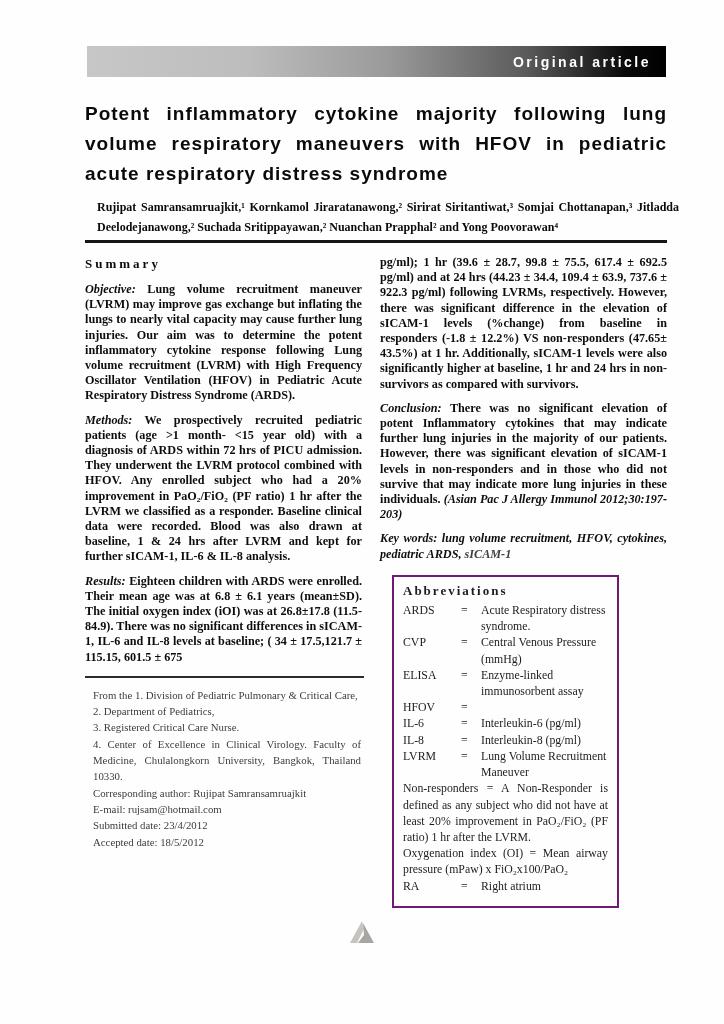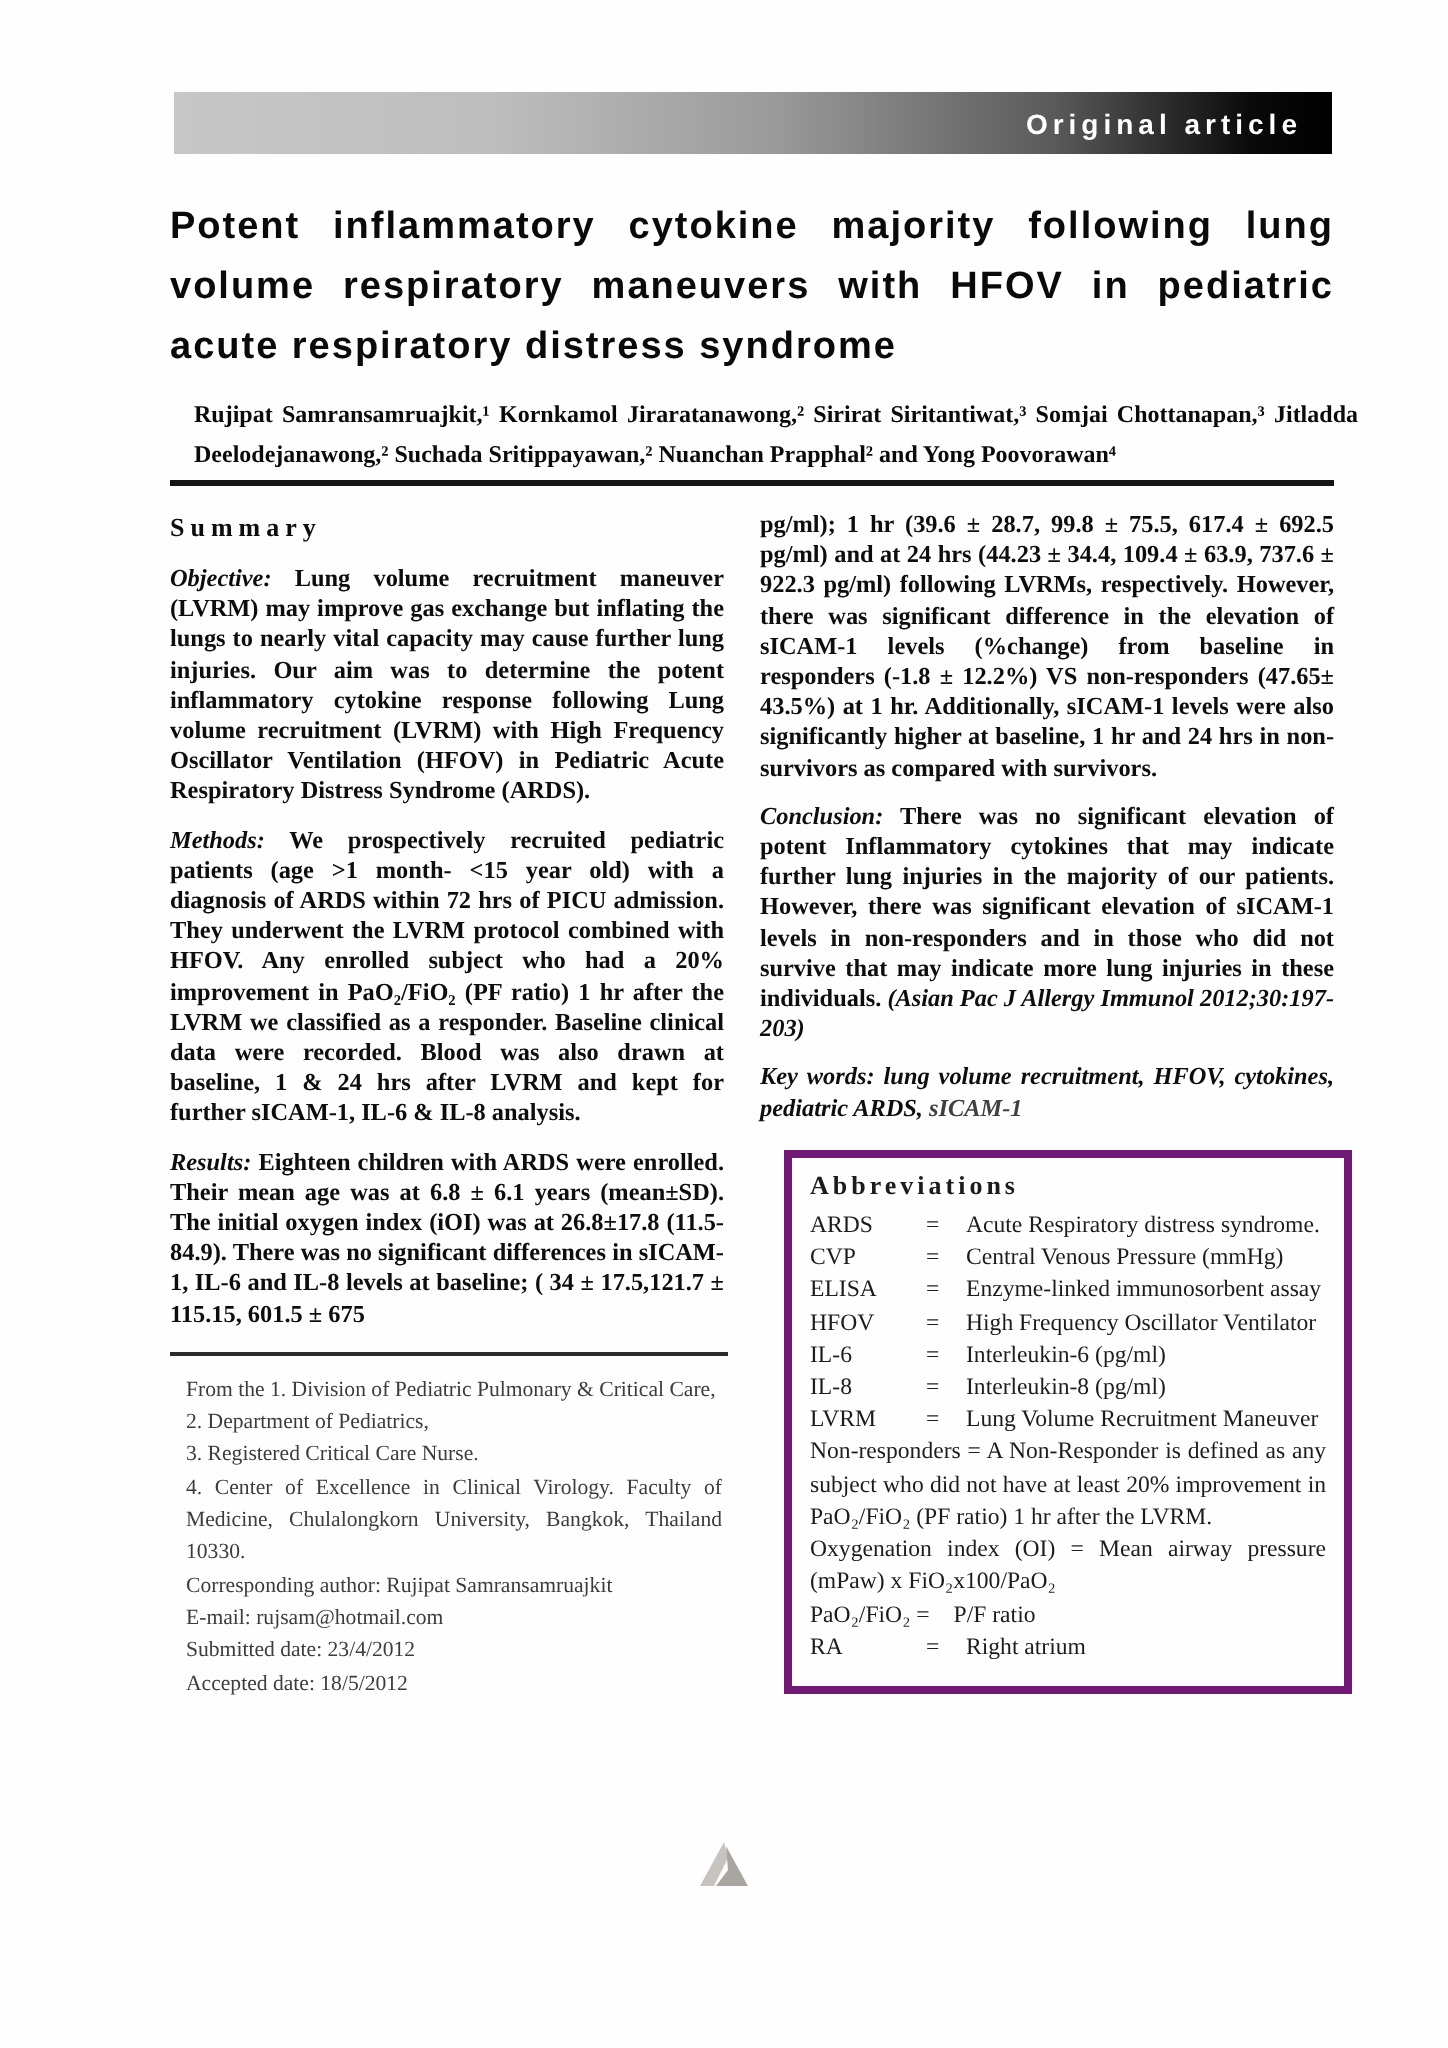--- a/index.html
+++ b/index.html
@@ -36,22 +36,22 @@
   .para { font-weight:bold; font-size:12.2px; line-height:15.2px; text-align:justify; margin:0 0 9px 0; }
   .para .lbl { font-style:italic; }
   .para .cite { font-style:italic; }
   .keywords { font-style:italic; }
   
   .foot-rule { margin-top:11px; width:279px; height:2px; background:#2b2b2b; }
   .footnotes { margin-top:9px; padding-left:8px; font-weight:normal; font-size:10.8px;
     line-height:16.3px; color:#3c3c3c; width:268px; }
   .fn-long { text-align:justify; }
   
-  .abbr-box { box-sizing:border-box; margin-top:13px; margin-left:12px; width:284px;
-    border:4px solid #701a75; padding:6px 9px 12px 9px; font-size:11.8px; line-height:16.2px;
+  .abbr-box { box-sizing:border-box; margin-top:13px; margin-left:12px; width:227px;
+    border:2px solid #701a75; padding:6px 9px 12px 9px; font-size:11.8px; line-height:16.2px;
     color:#1c1c1c; }
   .abbr-heading { font-weight:bold; font-size:13px; letter-spacing:2px; margin-bottom:3px; }
   .abbr-row { display:flex; }
   .abbr-term { width:58px; flex:none; }
   .abbr-eq { width:20px; flex:none; }
   .abbr-def { flex:1; }
   .abbr-note { text-align:justify; }
   .abbr-row-pf .abbr-def { flex:none; margin-left:12px; }
   
   .logo { position:absolute; left:347px; top:920px; width:30px; height:25px; }
@@ -123,45 +123,40 @@
             <span class="abbr-def">Central Venous Pressure (mmHg)</span>
         </div>
         <div class="abbr-row">
           <span class="abbr-term">ELISA</span>
             <span class="abbr-eq">=</span>
             <span class="abbr-def">Enzyme-linked immunosorbent assay</span>
         </div>
         <div class="abbr-row">
           <span class="abbr-term">HFOV</span>
             <span class="abbr-eq">=</span>
-            <span class="abbr-def">High Frequency Oscillator Ventilator</span>
         </div>
         <div class="abbr-row">
           <span class="abbr-term">IL-6</span>
             <span class="abbr-eq">=</span>
             <span class="abbr-def">Interleukin-6 (pg/ml)</span>
         </div>
         <div class="abbr-row">
           <span class="abbr-term">IL-8</span>
             <span class="abbr-eq">=</span>
             <span class="abbr-def">Interleukin-8 (pg/ml)</span>
         </div>
         <div class="abbr-row">
           <span class="abbr-term">LVRM</span>
             <span class="abbr-eq">=</span>
             <span class="abbr-def">Lung Volume Recruitment Maneuver</span>
         </div>
 
         <div class="abbr-note">Non-responders = A Non-Responder is defined as any subject who did not have at least 20% improvement in PaO₂/FiO₂ (PF ratio) 1 hr after the LVRM.</div>
         <div class="abbr-note">Oxygenation index (OI) = Mean airway pressure (mPaw) x FiO₂x100/PaO₂</div>
 
-        <div class="abbr-row abbr-row-pf">
-          <span>PaO₂/FiO₂ =</span>
-            <span class="abbr-def">P/F ratio</span>
-        </div>
         <div class="abbr-row">
           <span class="abbr-term">RA</span>
             <span class="abbr-eq">=</span>
             <span class="abbr-def">Right atrium</span>
         </div>
       </div>
     </div>
 
   </div>
 

